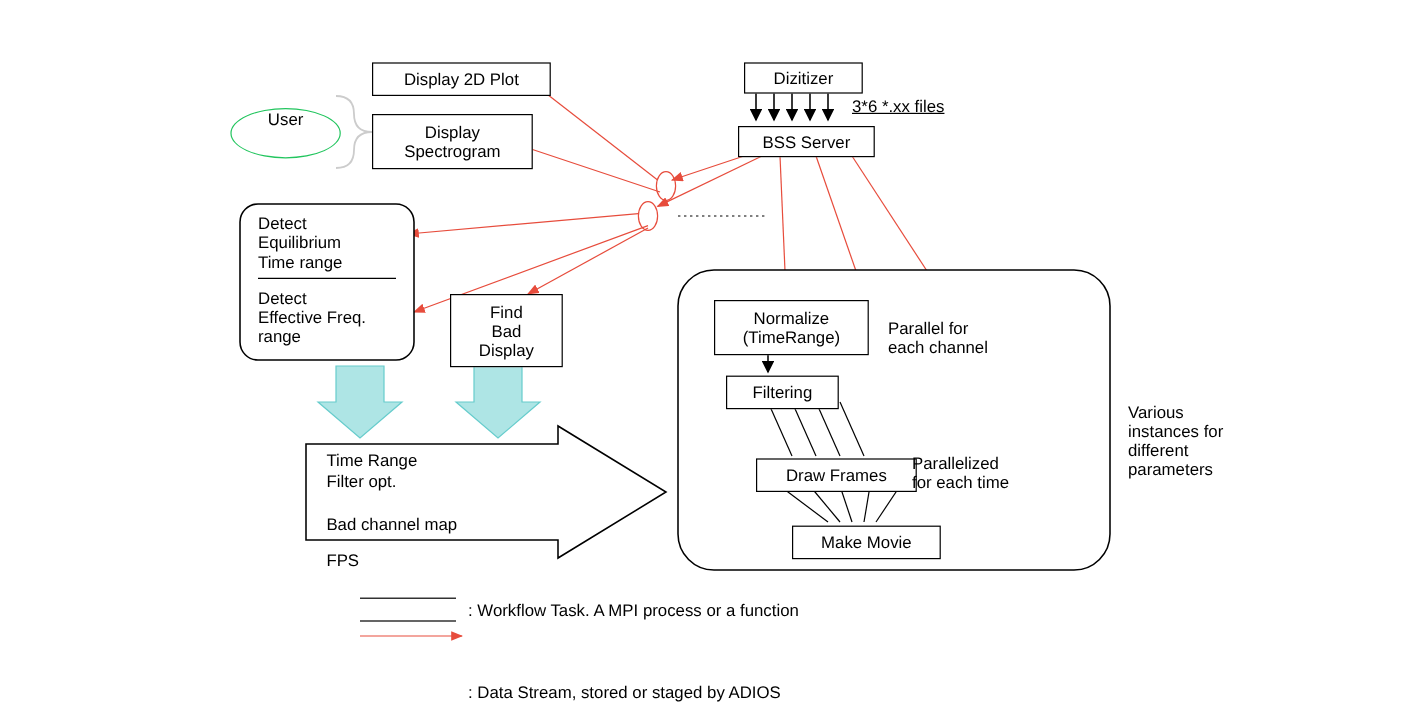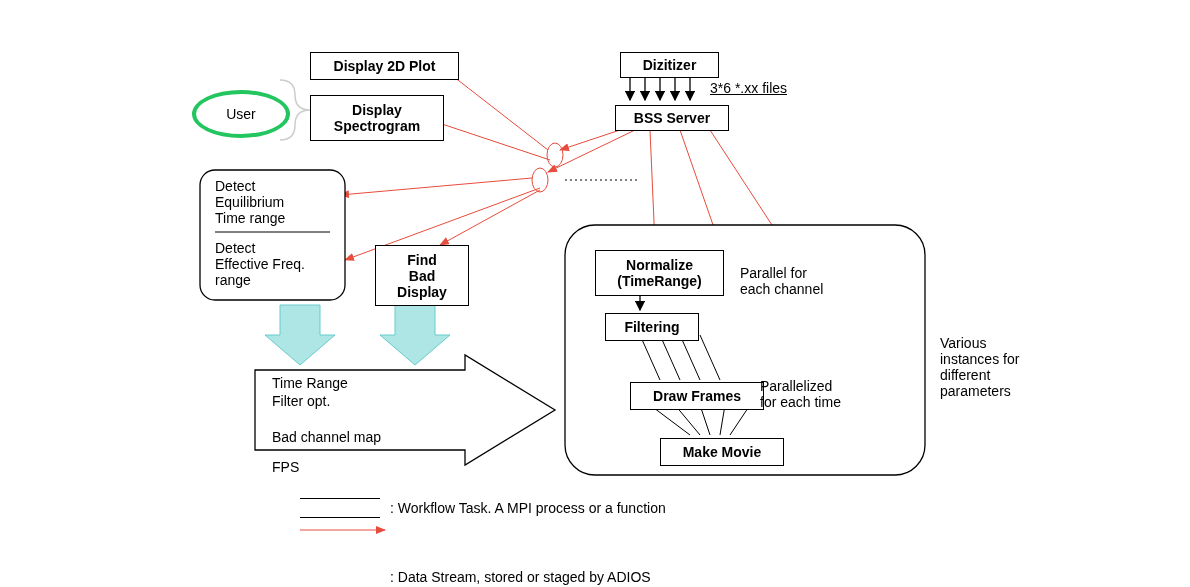--- a/index.html
+++ b/index.html
@@ -15,21 +15,20 @@
   }
   .box {
     position: absolute;
     border: 1px solid #000;
     background: #fff;
     text-align: center;
     display: flex;
     align-items: center;
     justify-content: center;
     flex-direction: column;
-    font-weight: bold;
   }
   .label {
     position: absolute;
     white-space: pre;
   }
   svg.overlay {
     position: absolute;
     top: 0;
     left: 0;
     width: 1190px;
@@ -39,26 +38,25 @@
   .task-line {
     border-top: 1px solid #000;
     border-bottom: 1px solid #000;
     display: flex;
     align-items: center;
     justify-content: center;
     padding: 2px 6px;
   }
   .user-bubble {
     position: absolute;
-    border: 4px solid #22c55e;
+    border: 1px solid #22c55e;
     border-radius: 50%;
     width: 90px;
     height: 40px;
     display: flex;
-    align-items: center;
     justify-content: center;
   }
   .legend-box {
     position: absolute;
     border-top: 1px solid #000;
     border-bottom: 1px solid #000;
     height: 18px;
     width: 80px;
   }
 </style>

